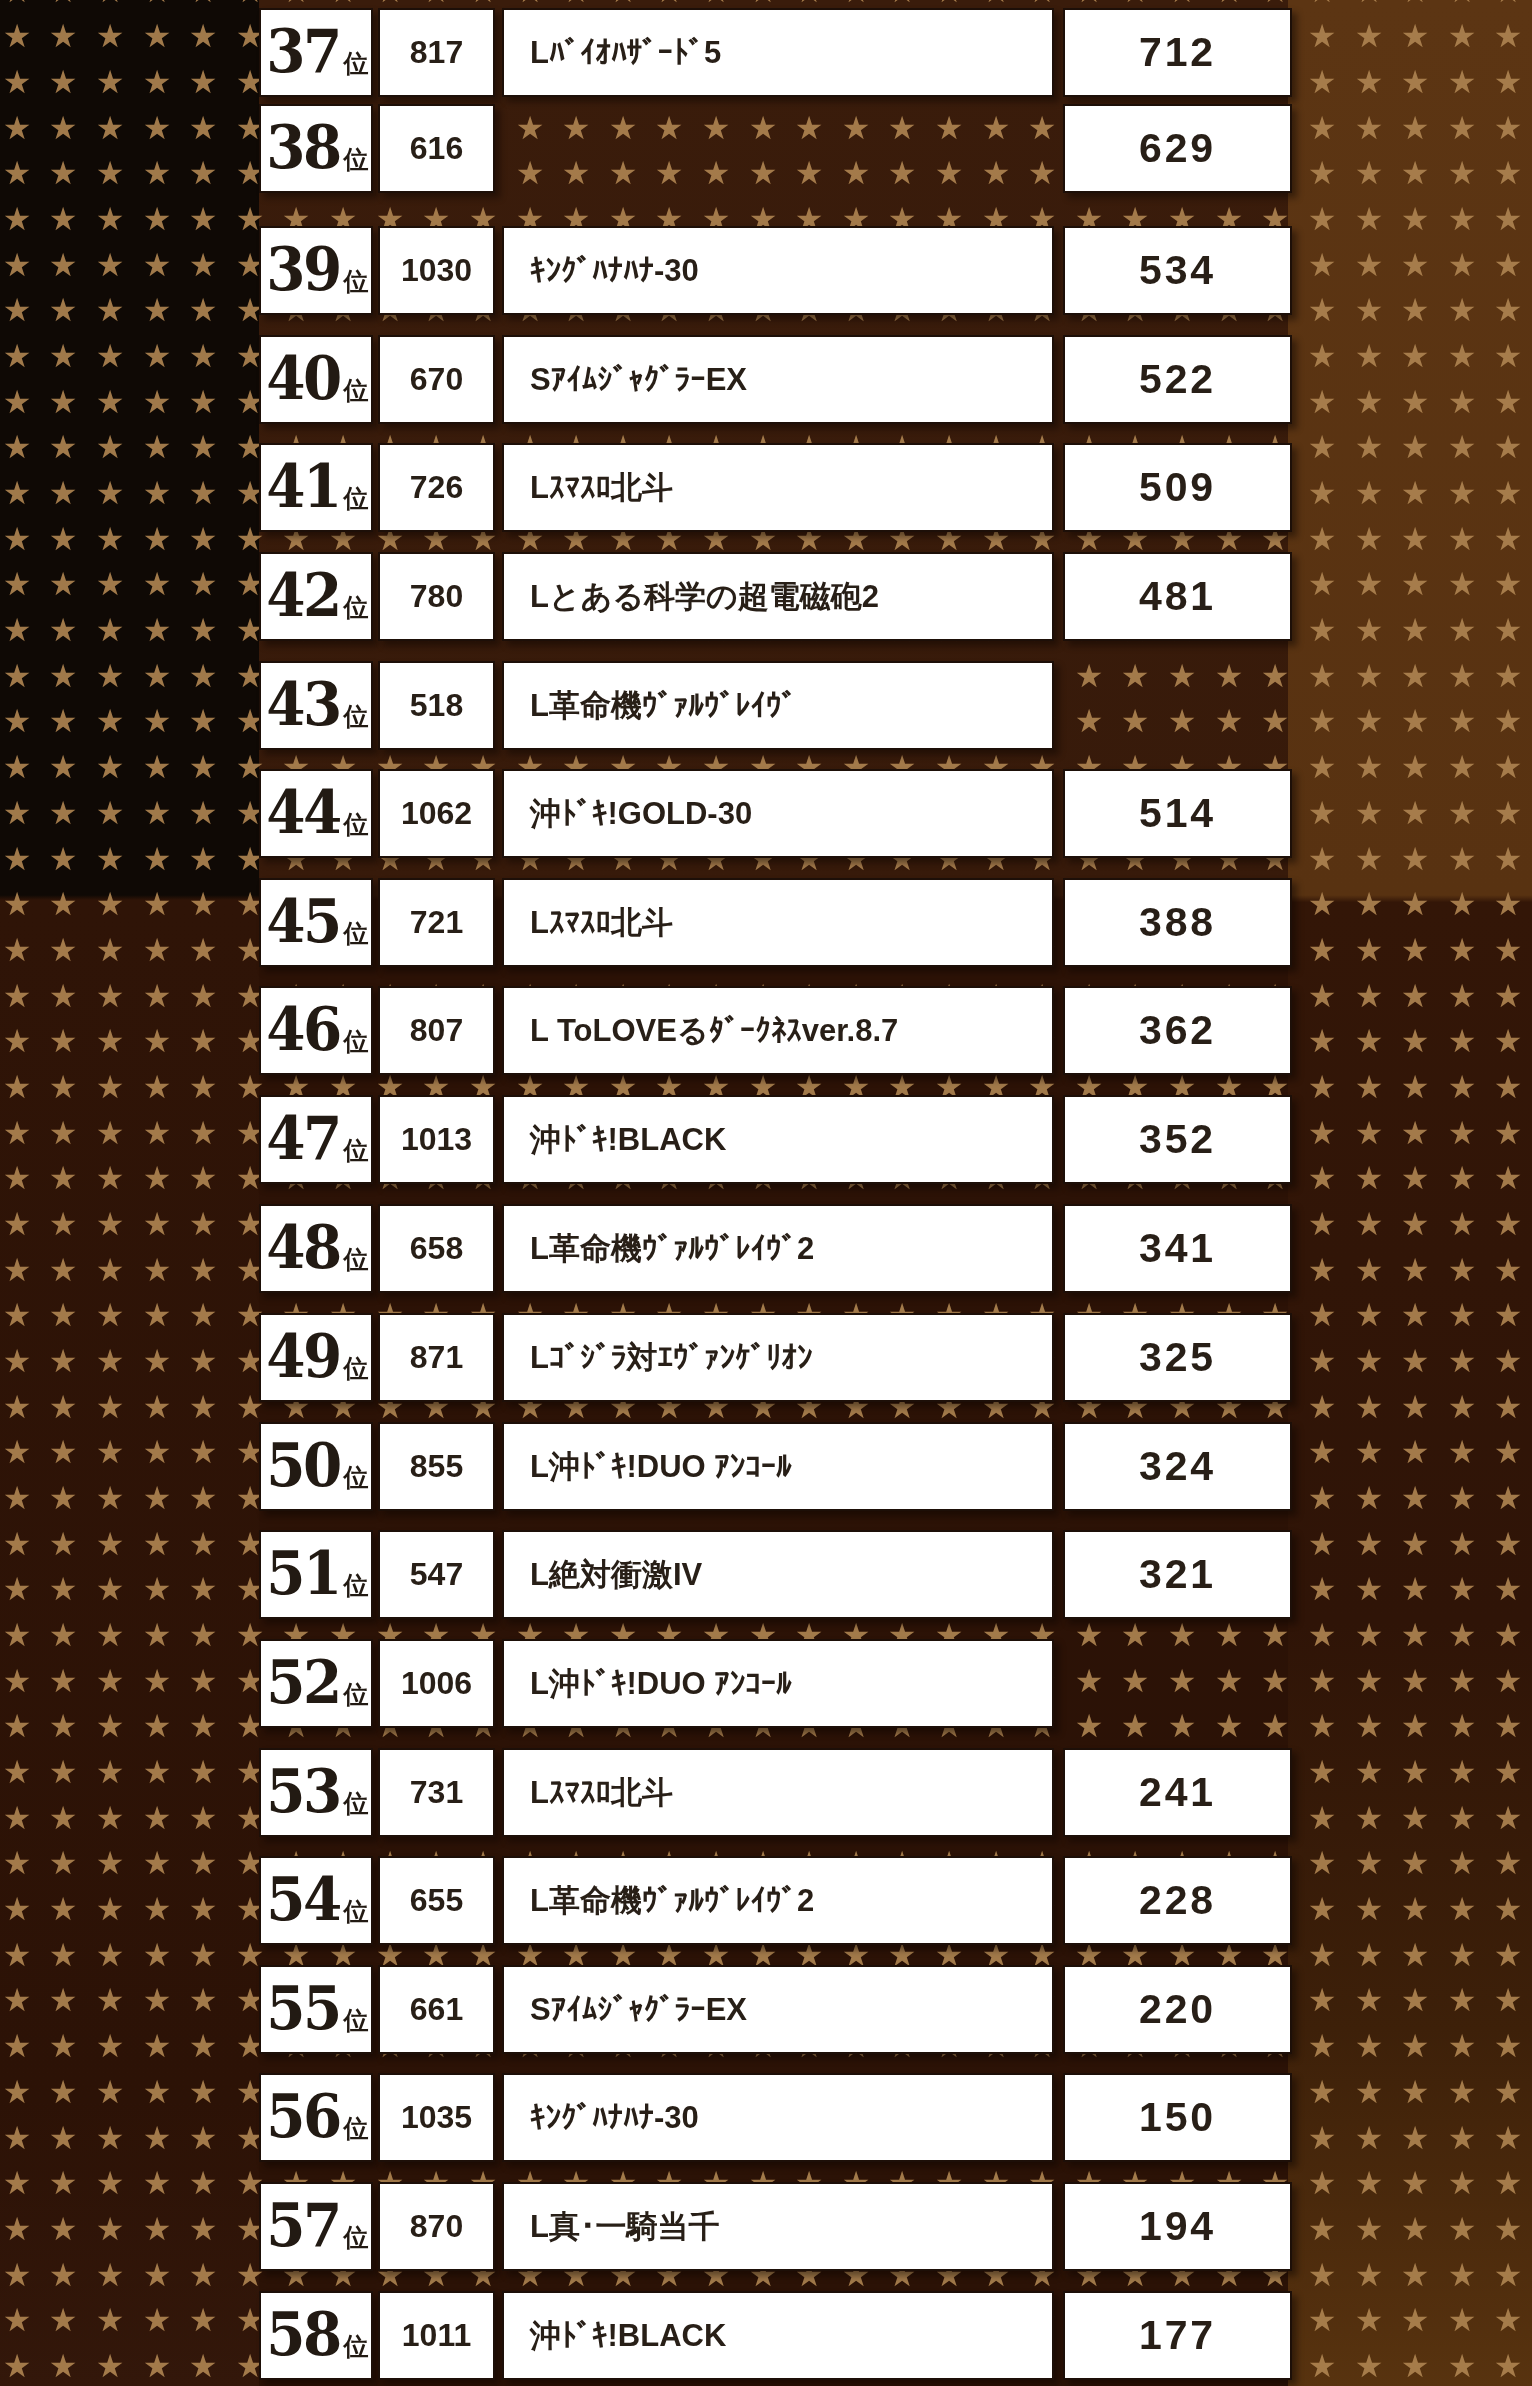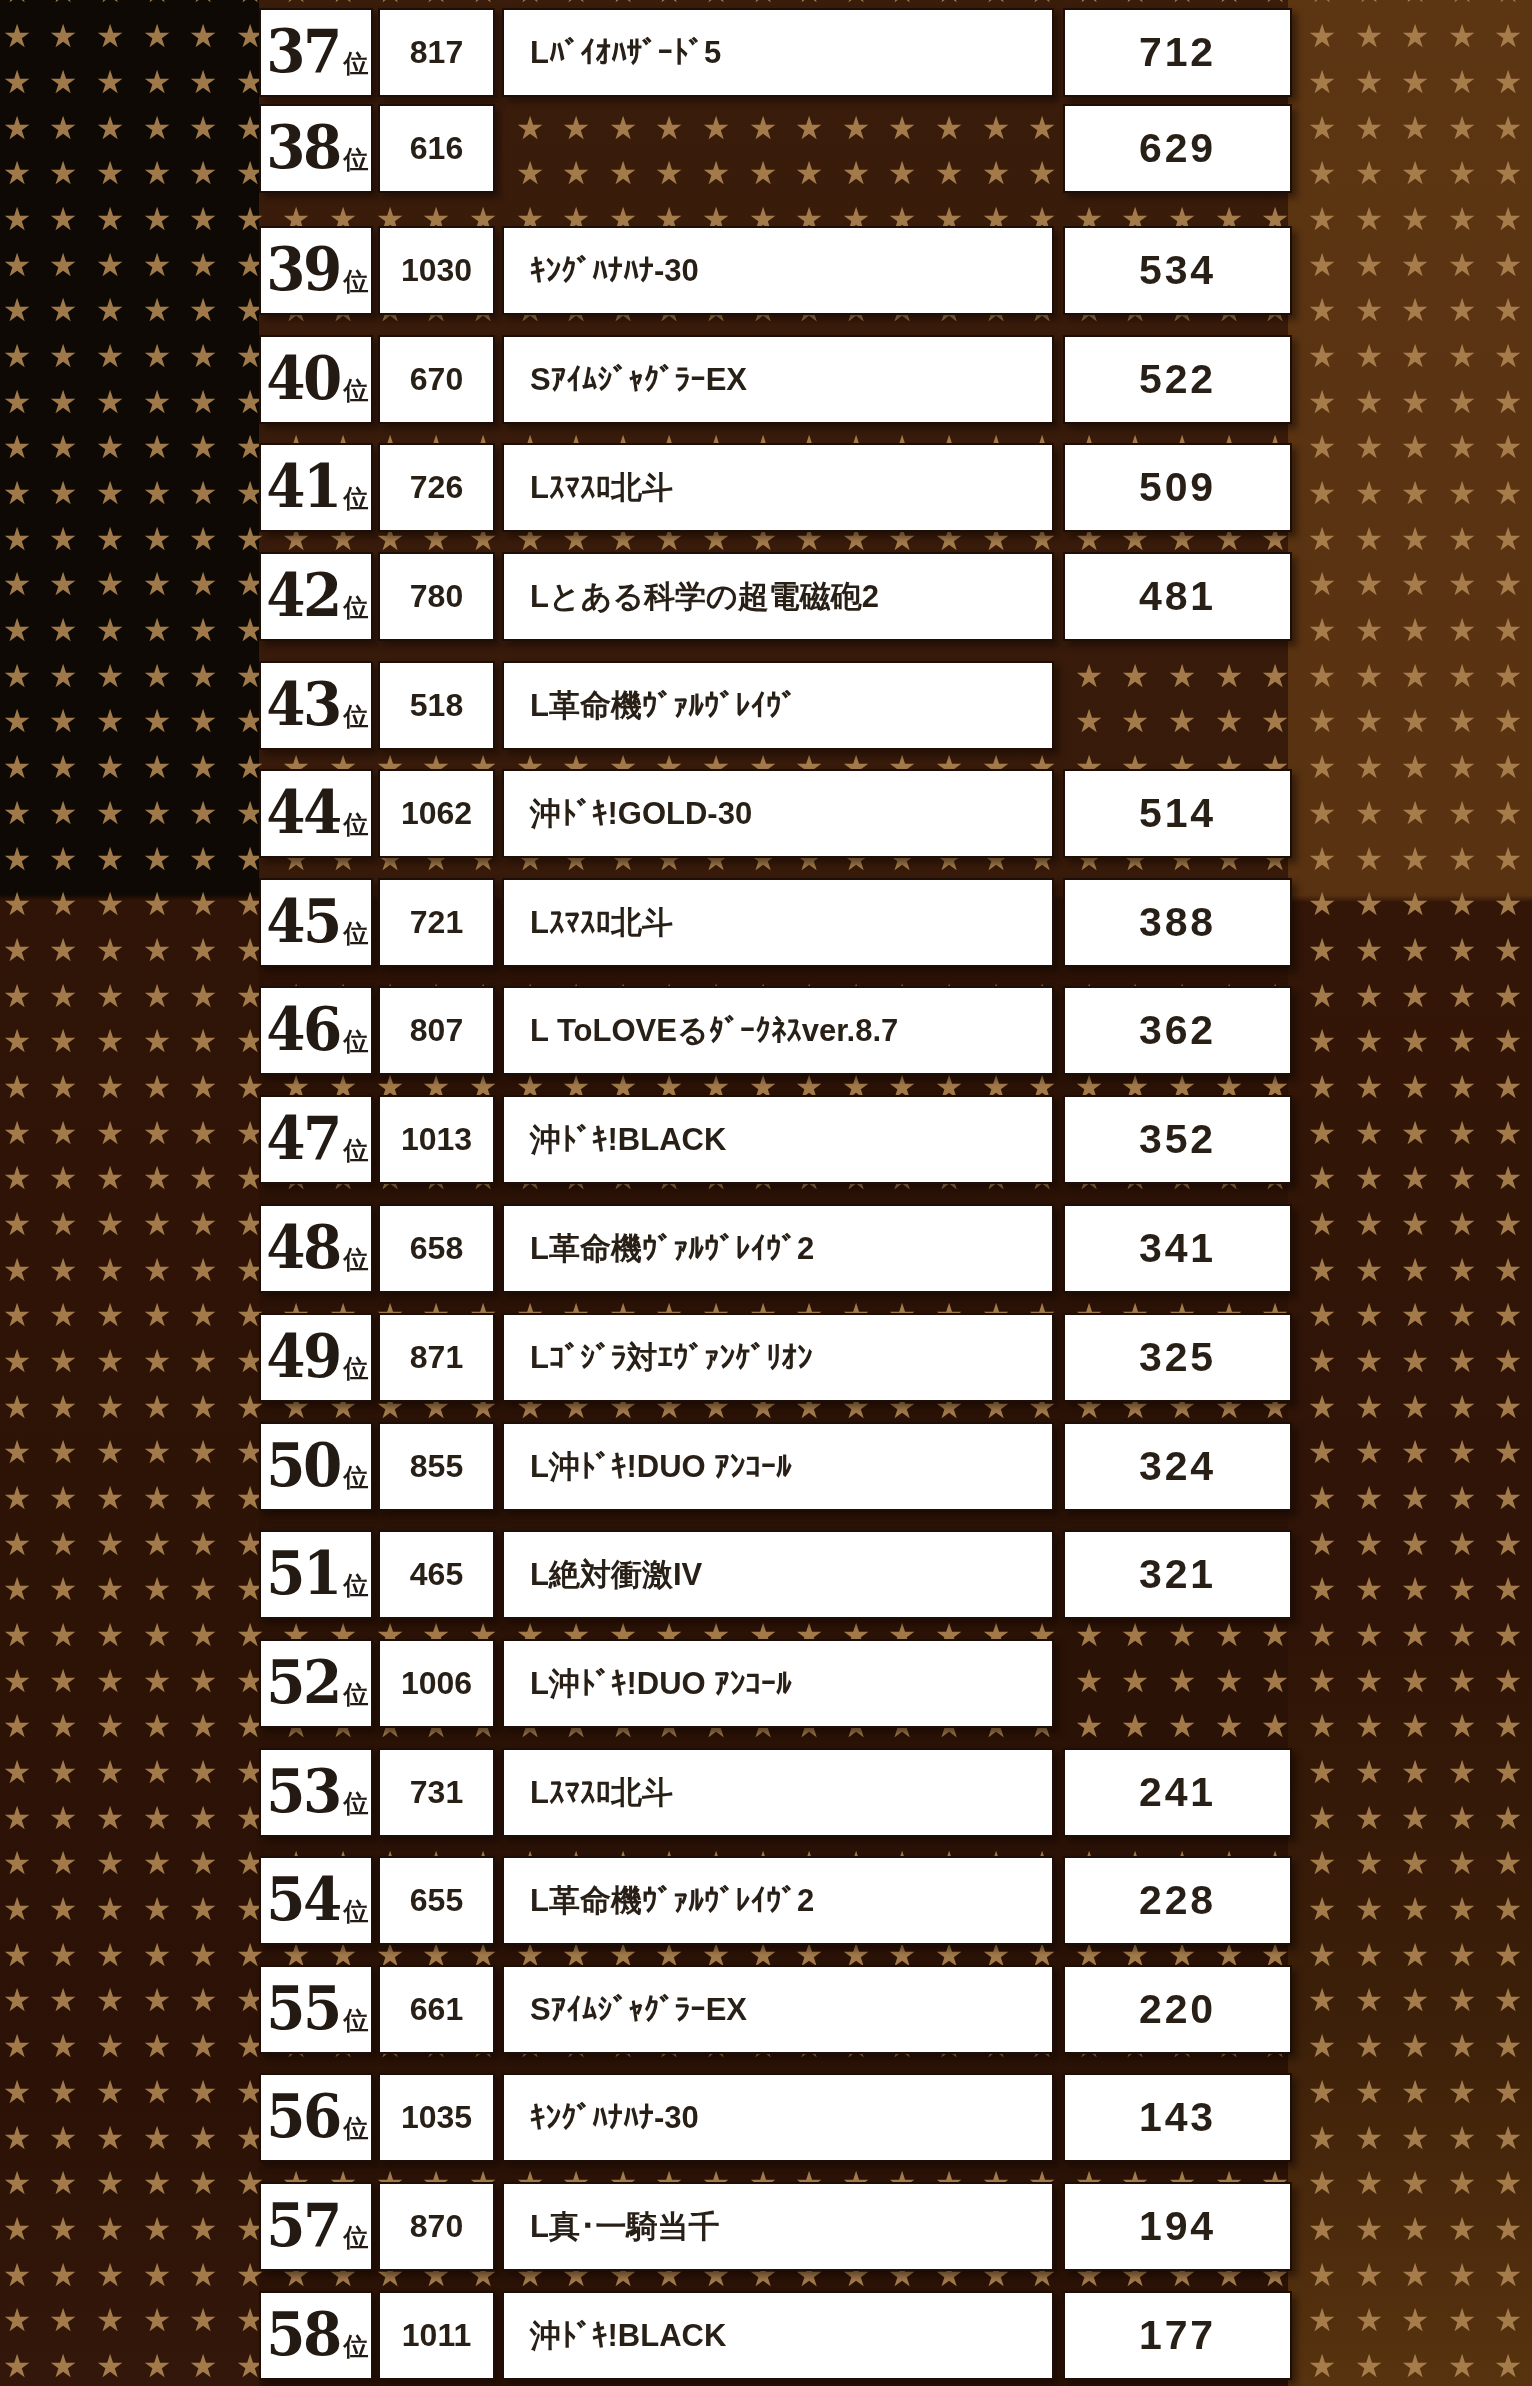--- a/index.html
+++ b/index.html
@@ -2014,21 +2014,21 @@
     <div class="cell cell-value">
       <span>324</span>
     </div>
   </div>
 
   <div class="row" style="top: 1530px;">
     <div class="cell cell-rank">
       <span class="rank-num">51</span><span class="rank-suffix">位</span>
     </div>
     <div class="cell cell-no">
-      <span>465</span>
+      <span>547</span>
     </div>
     <div class="cell cell-name">
       <span>L絶対衝激IV</span>
     </div>
     <div class="cell cell-value">
       <span>321</span>
     </div>
   </div>
 
   <div class="row" style="top: 1639px;">
@@ -2092,21 +2092,21 @@
     <div class="cell cell-rank">
       <span class="rank-num">56</span><span class="rank-suffix">位</span>
     </div>
     <div class="cell cell-no">
       <span>1035</span>
     </div>
     <div class="cell cell-name">
       <span>ｷﾝｸﾞﾊﾅﾊﾅ-30</span>
     </div>
     <div class="cell cell-value">
-      <span>143</span>
+      <span>150</span>
     </div>
   </div>
 
   <div class="row" style="top: 2182px;">
     <div class="cell cell-rank">
       <span class="rank-num">57</span><span class="rank-suffix">位</span>
     </div>
     <div class="cell cell-no">
       <span>870</span>
     </div>

